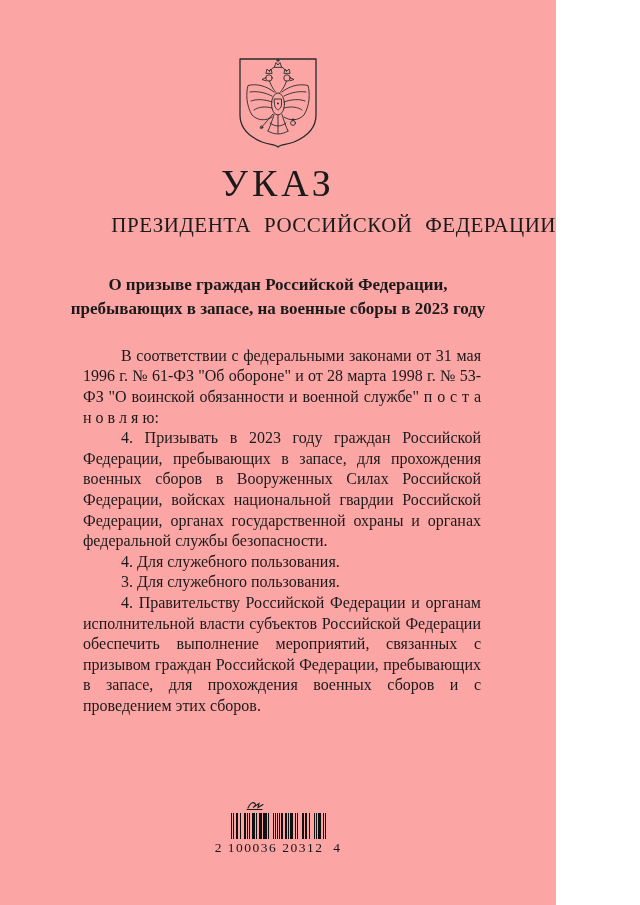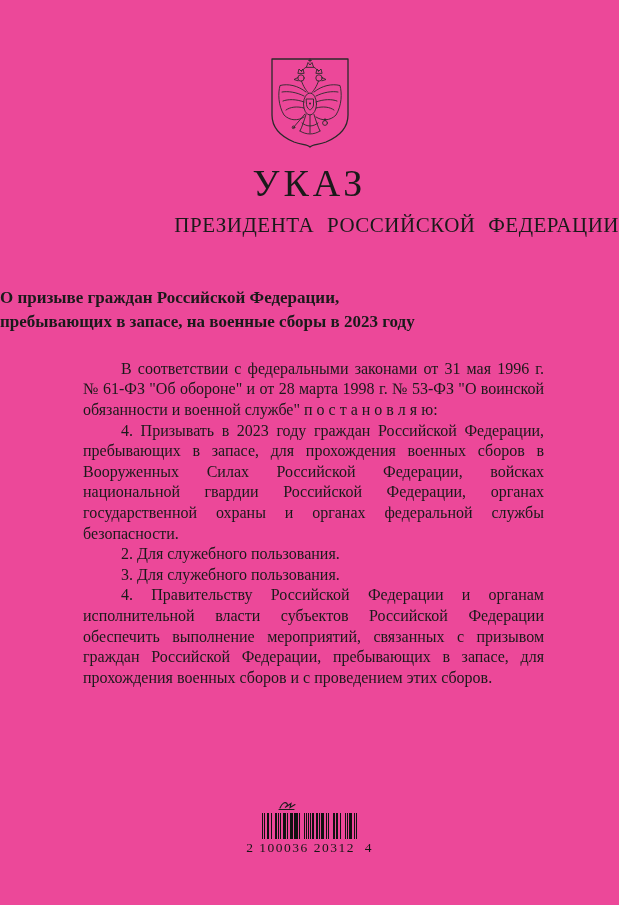--- a/index.html
+++ b/index.html
@@ -5,22 +5,22 @@
   html,body{margin:0;padding:0;}
   body{
     width:640px;height:905px;
     background:#ffffff;
     font-family:"Liberation Serif","DejaVu Serif",serif;
     color:#1a1a1a;
     -webkit-font-smoothing:antialiased;
   }
   .page{
     position:relative;
-    width:619px;height:905px;
-    background:#ec4899;
+    width:556px;height:905px;
+    background:#fca5a5;
     overflow:hidden;
   }
   .emblem-row{
     display:flex;justify-content:center;
     padding-top:57px;
   }
   .emblem-row svg{display:block;}
   .kicker{
     margin:15px 0 0 0;
     text-align:center;
@@ -31,22 +31,22 @@
   }
   .issuer{
     margin-top:9px;
     text-align:right;
     font-size:21px;
     letter-spacing:0.5px;
     word-spacing:7px;
     white-space:nowrap;
   }
   .doc-title{
-    margin-top:48px;
-    text-align:left;
+    margin-top:35px;
+    text-align:center;
     font-weight:bold;
     font-size:17px;
     line-height:24px;
   }
   .body-text{
     margin:25px 75px 0 83px;
     font-size:16px;
     line-height:20.6px;
     text-align:justify;
     text-align-last:left;
@@ -133,21 +133,21 @@
   <div class="issuer">ПРЕЗИДЕНТА РОССИЙСКОЙ ФЕДЕРАЦИИ</div>
 
   <div class="doc-title">
     <span style="display:block;">О призыве граждан Российской Федерации,</span>
     <span style="display:block;">пребывающих в запасе, на военные сборы в 2023 году</span>
   </div>
 
   <div class="body-text">
     <p>В соответствии с федеральными законами от 31 мая 1996 г. № 61-ФЗ "Об обороне" и от 28 марта 1998 г. № 53-ФЗ "О воинской обязанности и военной службе" п о с т а н о в л я ю:</p>
     <p>4. Призывать в 2023 году граждан Российской Федерации, пребывающих в запасе, для прохождения военных сборов в Вооруженных Силах Российской Федерации, войсках национальной гвардии Российской Федерации, органах государственной охраны и органах федеральной службы безопасности.</p>
-    <p>2. Для служебного пользования.</p>
+    <p>4. Для служебного пользования.</p>
     <p>3. Для служебного пользования.</p>
     <p>4. Правительству Российской Федерации и органам исполнительной власти субъектов Российской Федерации обеспечить выполнение мероприятий, связанных с призывом граждан Российской Федерации, пребывающих в запасе, для прохождения военных сборов и с проведением этих сборов.</p>
   </div>
 
   <div class="barcode-block">
     <svg class="barcode-mark" width="28" height="13" viewBox="0 0 28 13" fill="none" stroke="#1c1c1c" stroke-width="1.1" stroke-linecap="round">
       <path d="M4,9 C6,4 9,2.5 11,4.5 C12,5.6 11,7.5 9,8.5 L15,4.5 L14,8.5 L19,5.5"></path>
       <path d="M3,10.5 H18"></path>
     </svg>
     <svg class="barcode-bars" width="95" height="26" viewBox="0 0 95 26" shape-rendering="crispEdges" fill="#111111">

